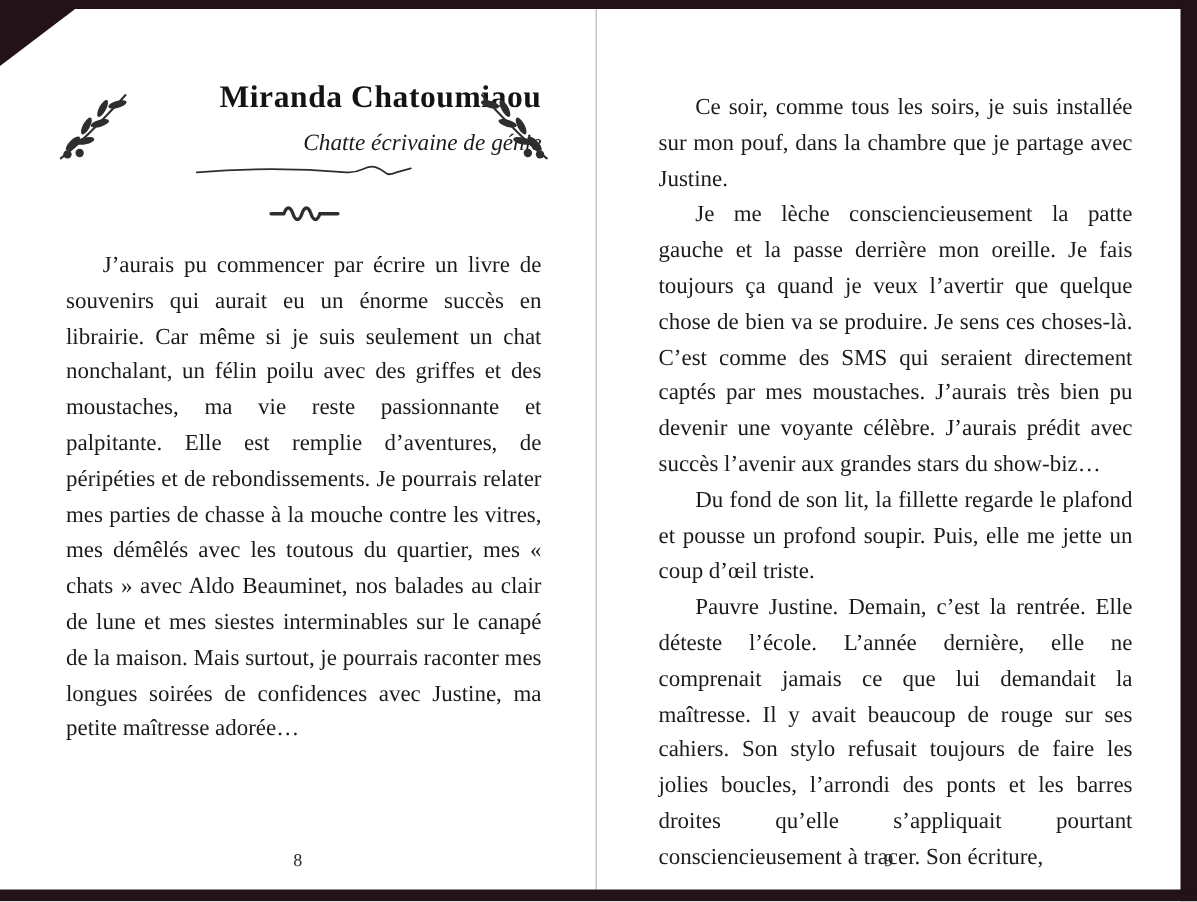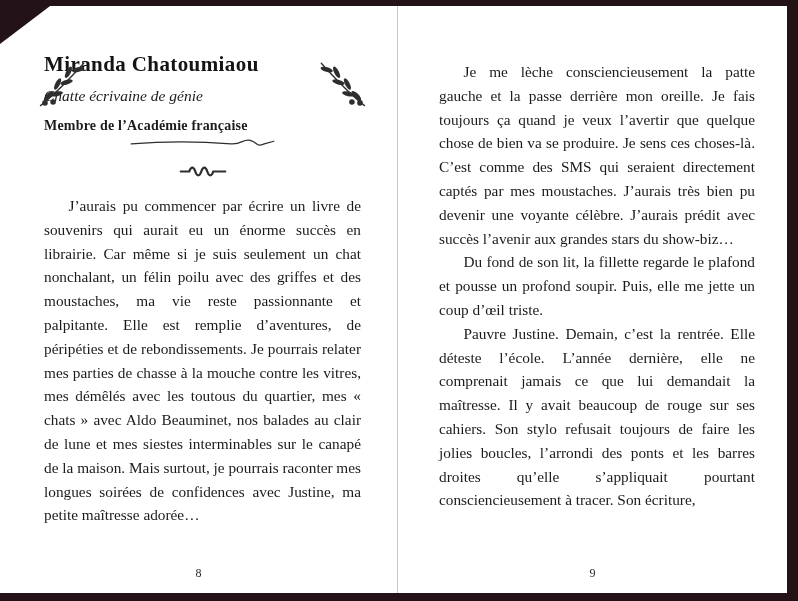--- a/index.html
+++ b/index.html
@@ -28,21 +28,21 @@
     position: absolute; left: 397px; top: 6px; bottom: 8px; width: 1px;
     background: var(--gutter, #c6c6c6); z-index: 2;
   }
   
   .page { position: absolute; top: 6px; bottom: 8px; background: #ffffff; }
   .page-left  { left: 0; width: 397px; }
   .page-right { left: 398px; width: 389px; }
   .page-left  .content { box-sizing: border-box; height: 100%; padding: 46px 36px 0 44px; }
   .page-right .content { box-sizing: border-box; height: 100%; padding: 54px 32px 0 41px; }
   
-  .chapter-header { position: relative; text-align: left; }
+  .chapter-header { position: relative; text-align: right; }
   .title {
     margin: 0; font-size: 21px; font-weight: bold; letter-spacing: .4px;
     color: #141414;
   }
   .subtitle { font-style: italic; font-size: 15.5px; margin-top: 10px; }
   .affiliation { font-weight: bold; font-size: 14px; margin-top: 13px; letter-spacing: .2px; }
   .icon { color: var(--ornament, #2e2e2e); }
   .branch { position: absolute; top: 4px; }
   .branch-left  { left: -8px; }
   .branch-right { right: -8px; transform: scaleX(-1); }
@@ -93,41 +93,41 @@
             <ellipse cx="34" cy="28" rx="7" ry="2.6" transform="rotate(-16 34 28)"></ellipse>
             <ellipse cx="36" cy="17" rx="7" ry="2.6" transform="rotate(-62 36 17)"></ellipse>
             <ellipse cx="47" cy="14" rx="7" ry="2.6" transform="rotate(-16 47 14)"></ellipse>
             <circle cx="10" cy="51" r="3.1"></circle>
             <circle cx="19" cy="50" r="3.1"></circle>
           </g>
         </svg>
 
         <h1 class="title">Miranda Chatoumiaou</h1>
         <div class="subtitle">Chatte écrivaine de génie</div>
-        <div class="affiliation">Membre de l’Académie française</div>
 
         <svg class="icon flourish" width="172" height="14" viewBox="0 0 172 16" aria-hidden="true">
           <path d="M4 9 C 40 6 82 6 118 9 C 130 10 132 3 140 5 C 150 8 146 13 156 9 L 167 6" fill="none" stroke="currentColor" stroke-width="1.4" stroke-linecap="round"></path>
         </svg>
 
         <svg class="icon divider" width="48" height="13" viewBox="0 0 56 14" aria-hidden="true">
           <path d="M2 7 H 12 M 44 7 H 54 M 12 7 C 14 1 17 1 19 7 C 21 13 24 13 26 7 C 28 1 31 1 33 7 C 35 13 38 13 40 7 L 44 7" fill="none" stroke="currentColor" stroke-width="2.6" stroke-linecap="round"></path>
         </svg>
       </header>
 
       <div class="body">
         <p>J’aurais pu commencer par écrire un livre de souvenirs qui aurait eu un énorme succès en librairie. Car même si je suis seulement un chat nonchalant, un félin poilu avec des griffes et des moustaches, ma vie reste passionnante et palpitante. Elle est remplie d’aventures, de péripéties et de rebondissements. Je pourrais relater mes parties de chasse à la mouche contre les vitres, mes démêlés avec les toutous du quartier, mes « chats » avec Aldo Beauminet, nos balades au clair de lune et mes siestes interminables sur le canapé de la maison. Mais surtout, je pourrais raconter mes longues soirées de confidences avec Justine, ma petite maîtresse adorée…</p>
       </div>
     </div>
     <div class="folio">8</div>
   </div>
 
   <div class="page page-right">
     <div class="content">
       <div class="body">
+        <p>Ce soir, comme tous les soirs, je suis installée sur mon pouf, dans la chambre que je partage avec Justine.</p>
         <p>Je me lèche consciencieusement la patte gauche et la passe derrière mon oreille. Je fais toujours ça quand je veux l’avertir que quelque chose de bien va se produire. Je sens ces choses-là. C’est comme des SMS qui seraient directement captés par mes moustaches. J’aurais très bien pu devenir une voyante célèbre. J’aurais prédit avec succès l’avenir aux grandes stars du show-biz…</p>
         <p>Du fond de son lit, la fillette regarde le plafond et pousse un profond soupir. Puis, elle me jette un coup d’œil triste.</p>
         <p>Pauvre Justine. Demain, c’est la rentrée. Elle déteste l’école. L’année dernière, elle ne comprenait jamais ce que lui demandait la maîtresse. Il y avait beaucoup de rouge sur ses cahiers. Son stylo refusait toujours de faire les jolies boucles, l’arrondi des ponts et les barres droites qu’elle s’appliquait pourtant consciencieusement à tracer. Son écriture,</p>
       </div>
     </div>
     <div class="folio">9</div>
   </div>
 
   <div class="gutter"></div>
   <div class="edge edge-top"></div>

